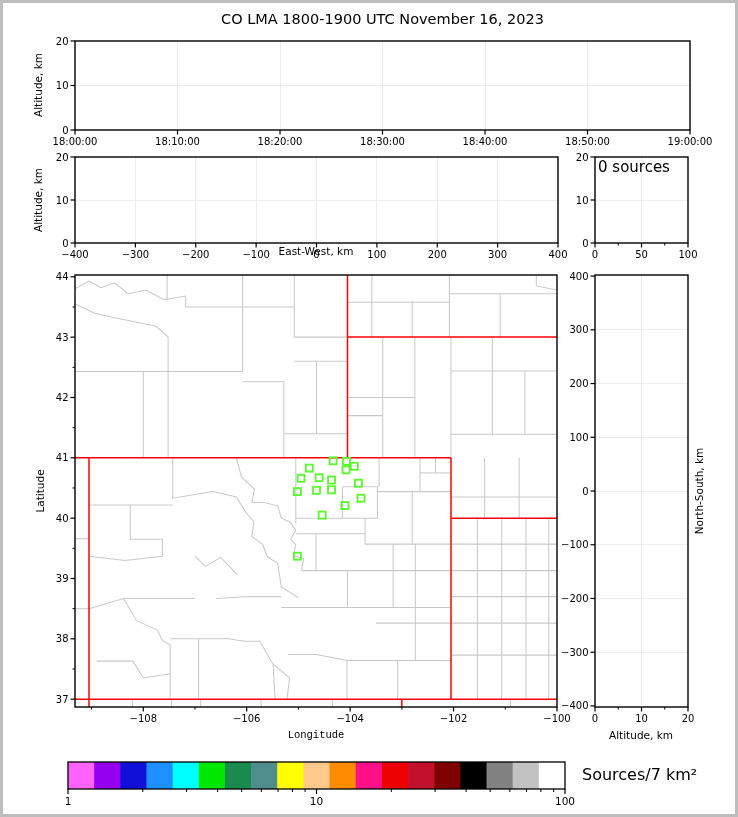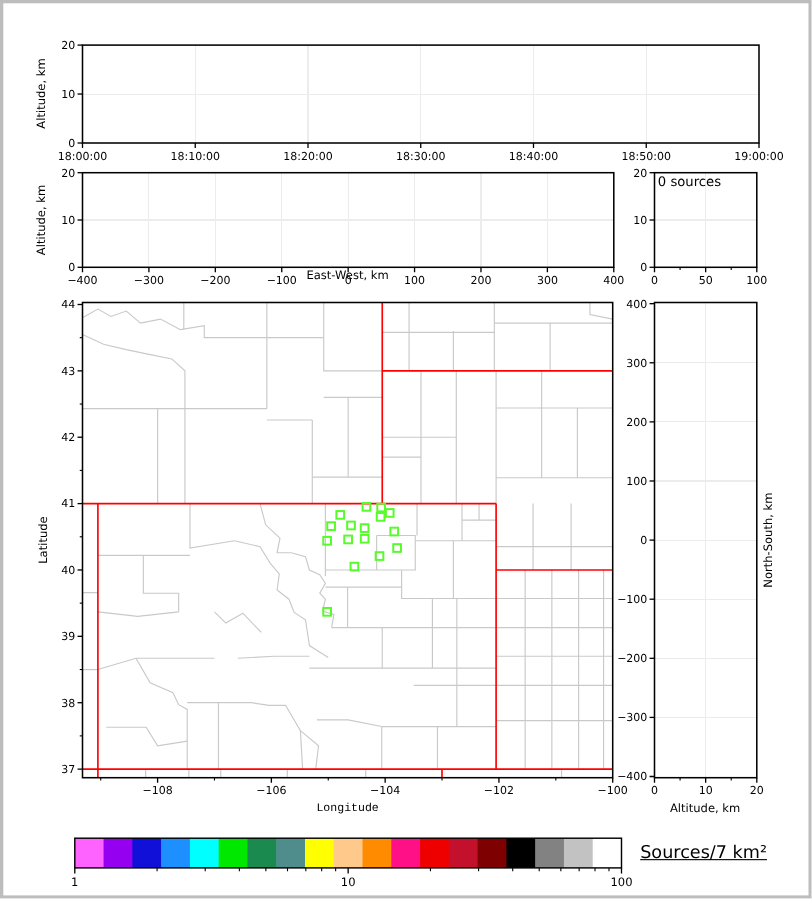--- a/index.html
+++ b/index.html
@@ -11,22 +11,22 @@
   #title{left:75px;top:11px;width:615px;text-align:center;font-size:14.5px;}
   .ylab{width:110px;height:16px;text-align:center;font-size:10.5px;transform:rotate(-90deg);}
   #alt-label-1{left:-15px;top:77px;}
   #alt-label-2{left:-15px;top:192px;}
   #latitude-label{left:-13px;top:483px;}
   #ns-label{left:646px;top:483px;}
   .xlab{width:140px;text-align:center;font-size:10.5px;}
   #eastwest-label{left:246px;top:245px;}
   #longitude-label{left:246px;top:729px;font-family:Liberation Mono, monospace;}
   #altkm-bottom-label{left:571px;top:729px;}
-  #colorbar-label{left:582px;top:765px;font-size:16px;text-decoration:underline;}
-  #zero-sources{left:598px;top:158px;font-size:12px;}
+  #colorbar-label{left:582px;top:765px;font-size:16px;}
+  #zero-sources{left:598px;top:158px;font-size:15px;}
   text{fill:#000;font-family:"DejaVu Sans",sans-serif;}
   .tick{font-size:10px;}
   .cbtick{font-size:10.5px;}
 </style>
 </head>
 <body>
 
 <div id="figure">
   <svg id="plot" width="738" height="817">
       <line x1="177.5" x2="177.5" y1="41" y2="130" stroke="#ececec" stroke-width="1" shape-rendering="crispEdges"></line>
@@ -333,20 +333,21 @@
       <line x1="391.3059539224993" x2="391.3059539224993" y1="789" y2="792" stroke="#000" stroke-width="1"></line>
       <line x1="435.0646317978361" x2="435.0646317978361" y1="789" y2="792" stroke="#000" stroke-width="1"></line>
       <line x1="466.11190784499865" x2="466.11190784499865" y1="789" y2="792" stroke="#000" stroke-width="1"></line>
       <line x1="490.1940460775007" x2="490.1940460775007" y1="789" y2="792" stroke="#000" stroke-width="1"></line>
       <line x1="509.87058572033544" x2="509.87058572033544" y1="789" y2="792" stroke="#000" stroke-width="1"></line>
       <line x1="526.5068629435428" x2="526.5068629435428" y1="789" y2="792" stroke="#000" stroke-width="1"></line>
       <line x1="540.9178617674979" x2="540.9178617674979" y1="789" y2="792" stroke="#000" stroke-width="1"></line>
       <line x1="553.6292635956722" x2="553.6292635956722" y1="789" y2="792" stroke="#000" stroke-width="1"></line>
     </svg>
 
+  <div class="lbl" id="title">CO LMA 1800-1900 UTC November 16, 2023</div>
 
   <div class="lbl ylab" id="alt-label-1">Altitude, km</div>
   <div class="lbl ylab" id="alt-label-2">Altitude, km</div>
   <div class="lbl ylab" id="latitude-label">Latitude</div>
   <div class="lbl ylab" id="ns-label">North-South, km</div>
 
   <div class="lbl xlab" id="eastwest-label">East-West, km</div>
   <div class="lbl xlab" id="longitude-label">Longitude</div>
   <div class="lbl xlab" id="altkm-bottom-label">Altitude, km</div>
 

